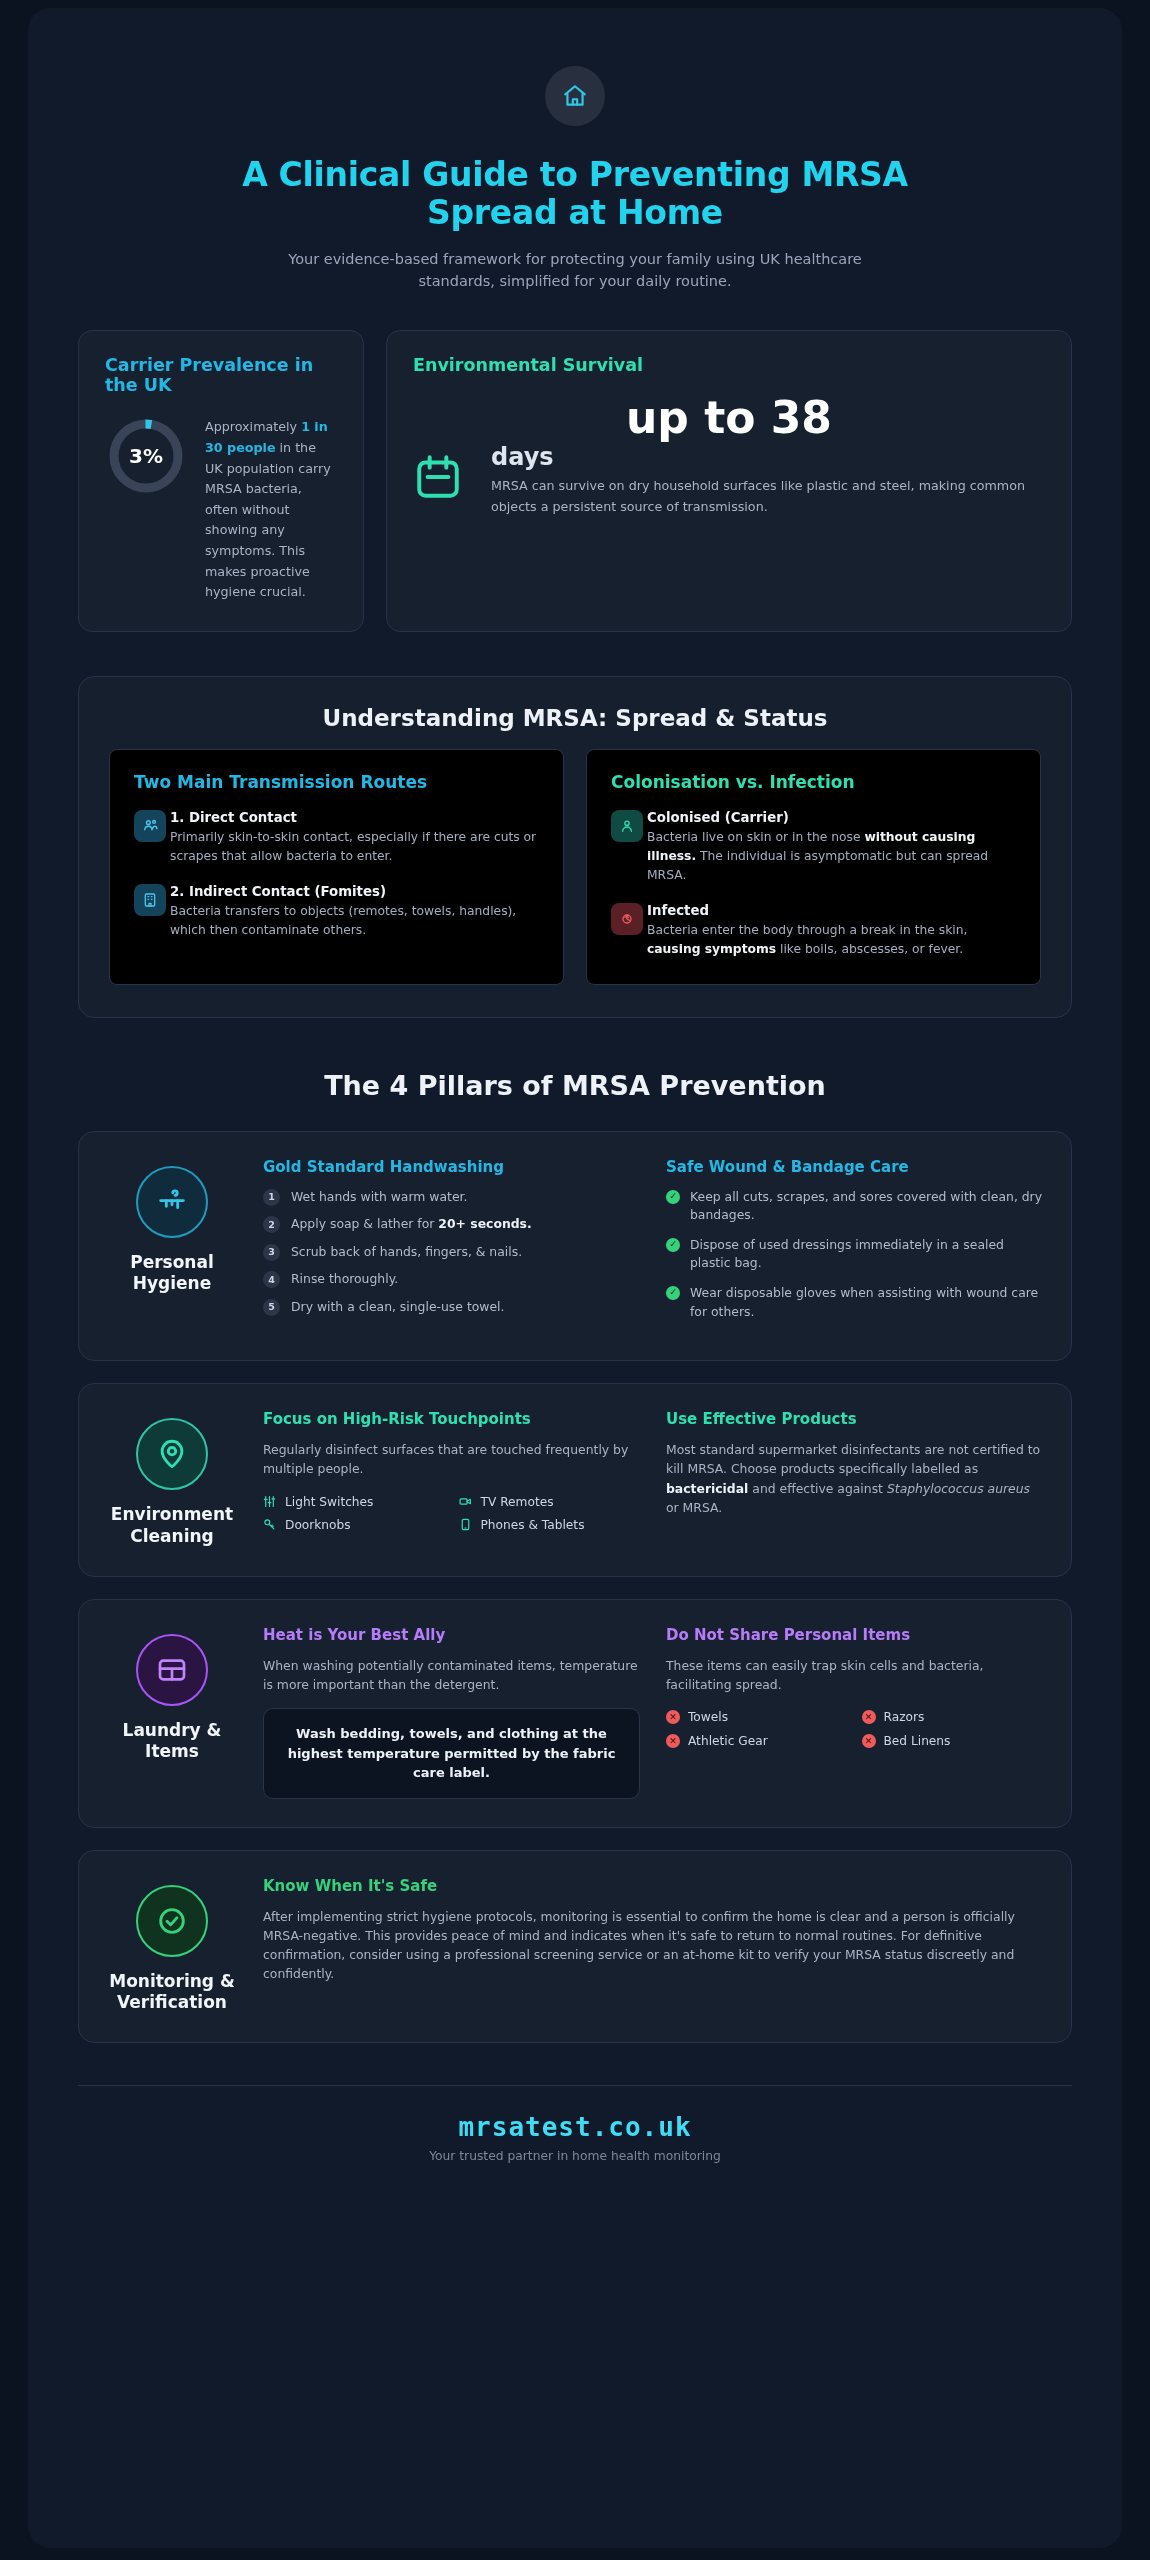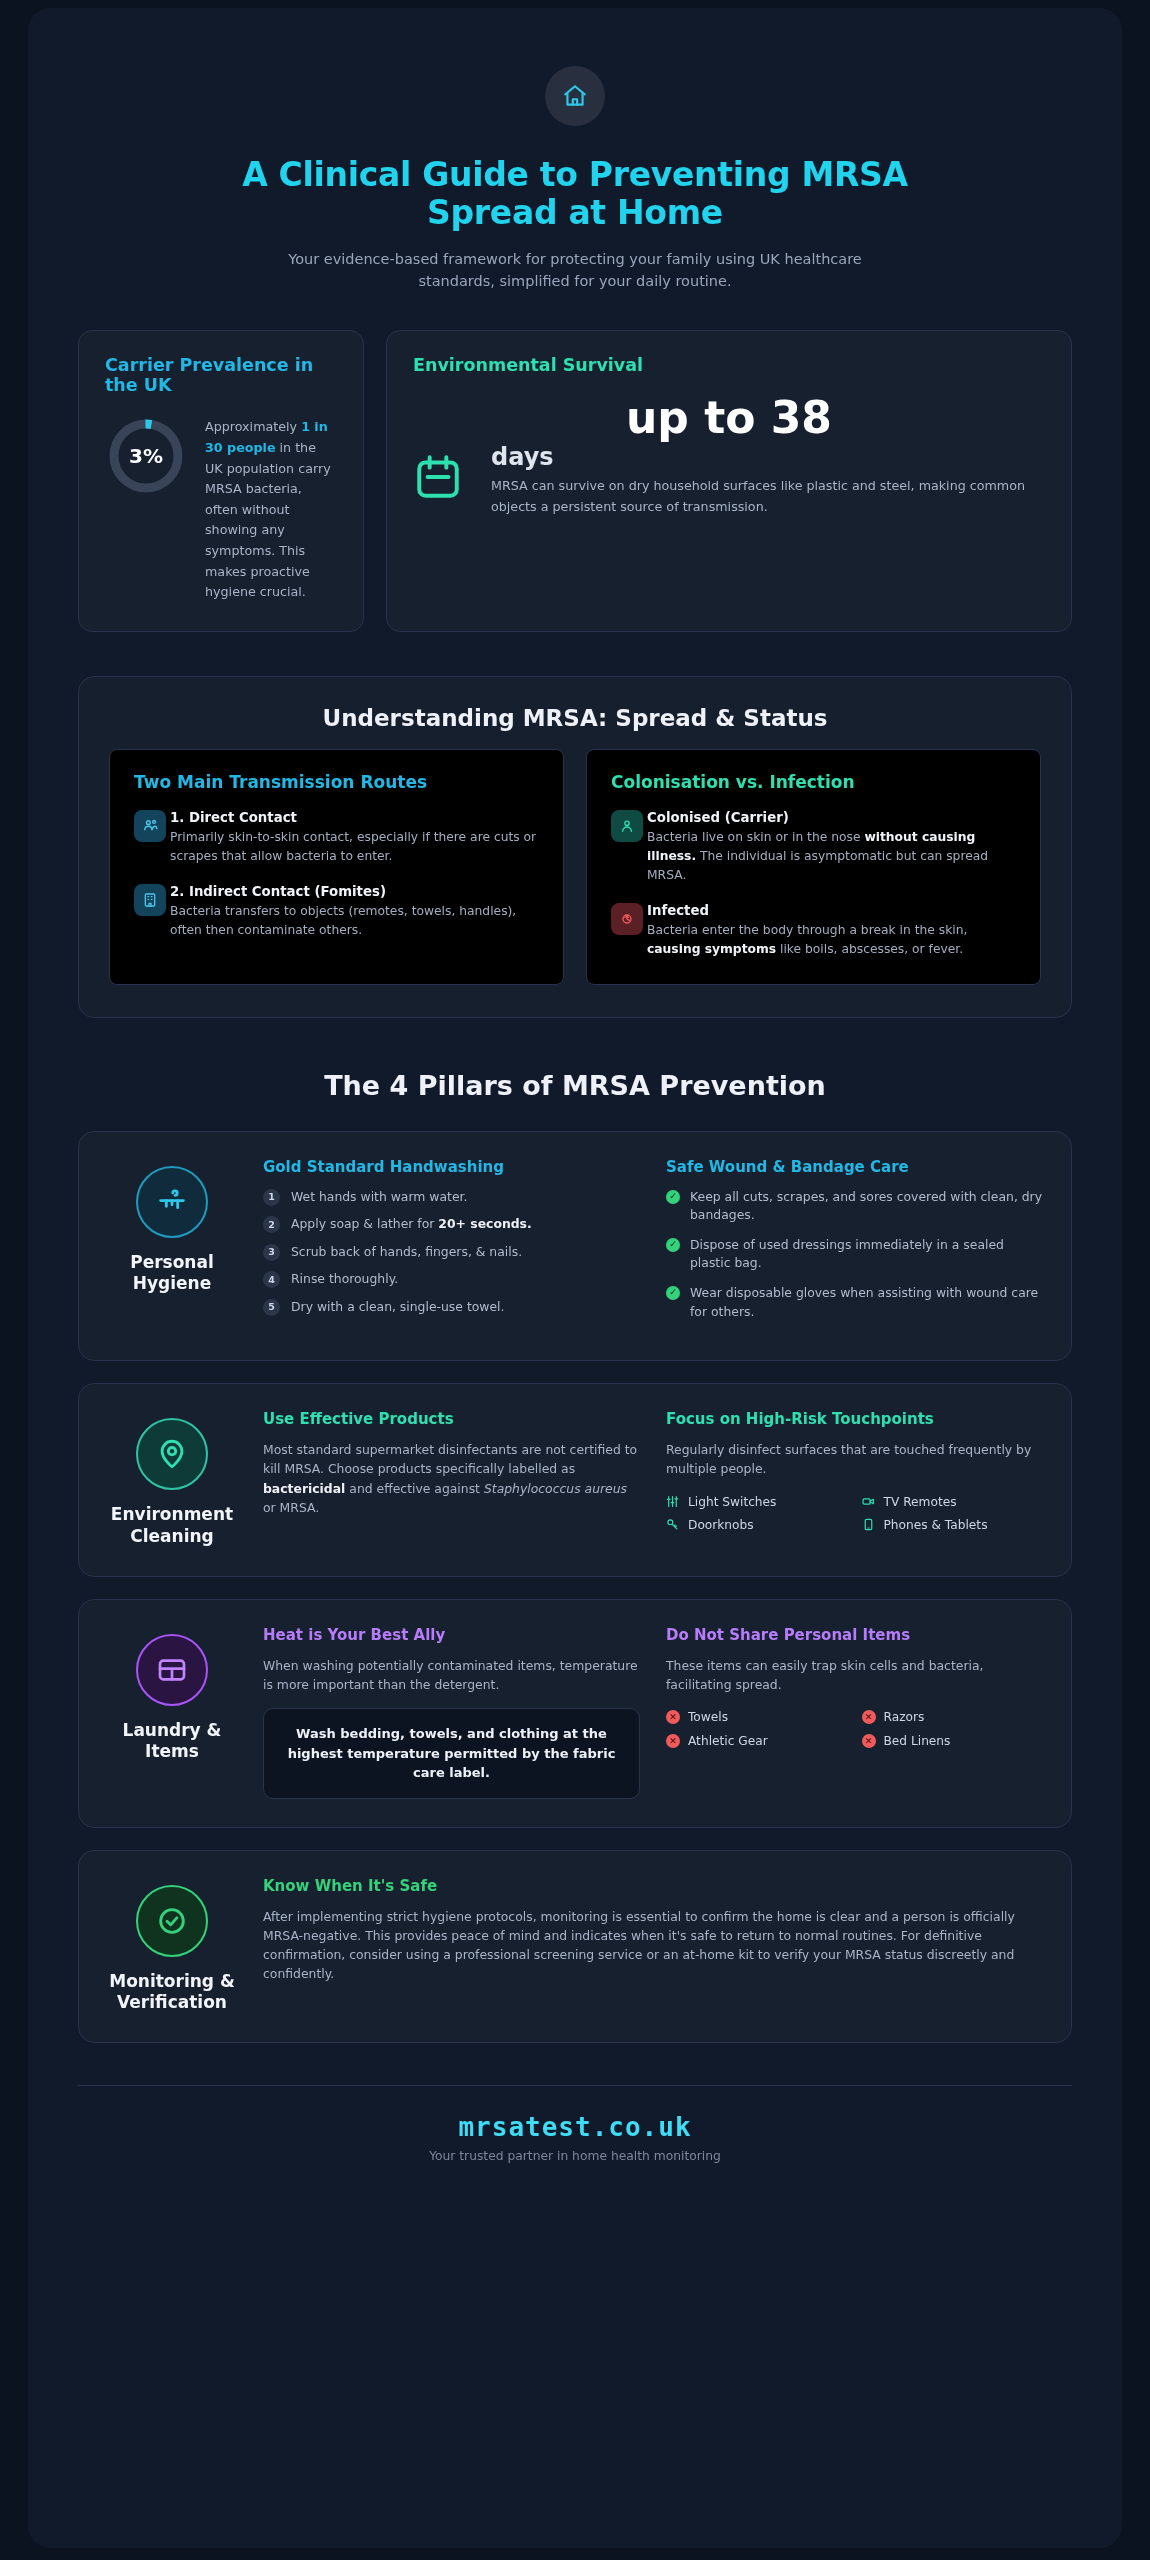--- a/index.html
+++ b/index.html
@@ -312,21 +312,21 @@
 
           <div class="row-item">
             <div class="sq-icon blue">
               <svg width="16" height="16" viewBox="0 0 24 24" fill="none" stroke="#4fc3e8" stroke-width="2" stroke-linecap="round" stroke-linejoin="round">
                 <rect x="5" y="3" width="14" height="18" rx="1.5"></rect>
                 <path d="M9 7h1M14 7h1M9 11h1M14 11h1M10.5 21v-4h3v4"></path>
               </svg>
             </div>
             <div>
               <div class="row-h">2. Indirect Contact (Fomites)</div>
-              <div class="row-p">Bacteria transfers to objects (remotes, towels, handles), often then contaminate others.</div>
+              <div class="row-p">Bacteria transfers to objects (remotes, towels, handles), which then contaminate others.</div>
             </div>
           </div>
         </div>
 
         <div class="sub-card">
           <div class="sub-title teal">Colonisation vs. Infection</div>
 
           <div class="row-item">
             <div class="sq-icon teal">
               <svg width="16" height="16" viewBox="0 0 24 24" fill="none" stroke="#2ee0b0" stroke-width="2" stroke-linecap="round" stroke-linejoin="round">
@@ -423,24 +423,20 @@
       <div class="pillar-left">
         <div class="ring c2">
           <svg width="34" height="34" viewBox="0 0 24 24" fill="none" stroke="#2ee0b0" stroke-width="2" stroke-linecap="round" stroke-linejoin="round">
             <path d="M12 21s7-5.6 7-11a7 7 0 1 0-14 0c0 5.4 7 11 7 11z"></path>
               <circle cx="12" cy="10" r="2.6"></circle>
           </svg>
         </div>
         <div class="pillar-name">Environment Cleaning</div>
       </div>
       <div class="pillar-right">
-        <div class="pcol">
-          <div class="pcol-h teal">Use Effective Products</div>
-          <div class="para"><span>Most standard supermarket disinfectants are not certified to kill MRSA. Choose products specifically labelled as </span><b>bactericidal</b><span> and effective against </span><i>Staphylococcus aureus</i><span> or MRSA.</span></div>
-        </div>
         <div class="pcol">
           <div class="pcol-h teal">Focus on High-Risk Touchpoints</div>
           <div class="para">Regularly disinfect surfaces that are touched frequently by multiple people.</div>
           <div class="touch-grid">
             <div class="touch-item">
               <span class="touch-ic">
                   <svg width="13" height="13" viewBox="0 0 24 24" fill="none" stroke="#2ee0b0" stroke-width="2.2" stroke-linecap="round">
                     <path d="M5 3v18M12 3v18M19 3v18M2.5 8h5M9.5 14h5M16.5 7h5"></path>
                   </svg>
                 </span>
@@ -467,20 +463,24 @@
             <div class="touch-item">
               <span class="touch-ic">
                   <svg width="13" height="13" viewBox="0 0 24 24" fill="none" stroke="#2ee0b0" stroke-width="2.2" stroke-linecap="round" stroke-linejoin="round">
                     <rect x="6" y="2.5" width="12" height="19" rx="2.5"></rect>
                     <path d="M11 18.5h2"></path>
                   </svg>
                 </span>
               <span>Phones &amp; Tablets</span>
             </div>
           </div>
+        </div>
+        <div class="pcol">
+          <div class="pcol-h teal">Use Effective Products</div>
+          <div class="para"><span>Most standard supermarket disinfectants are not certified to kill MRSA. Choose products specifically labelled as </span><b>bactericidal</b><span> and effective against </span><i>Staphylococcus aureus</i><span> or MRSA.</span></div>
         </div>
       </div>
     </div>
 
     <div class="pillar">
       <div class="pillar-left">
         <div class="ring c3">
           <svg width="32" height="32" viewBox="0 0 24 24" fill="none" stroke="#c084fc" stroke-width="2" stroke-linecap="round" stroke-linejoin="round">
             <rect x="3" y="5" width="18" height="14" rx="2.5"></rect>
               <path d="M3 11h18M12 11v8"></path>

